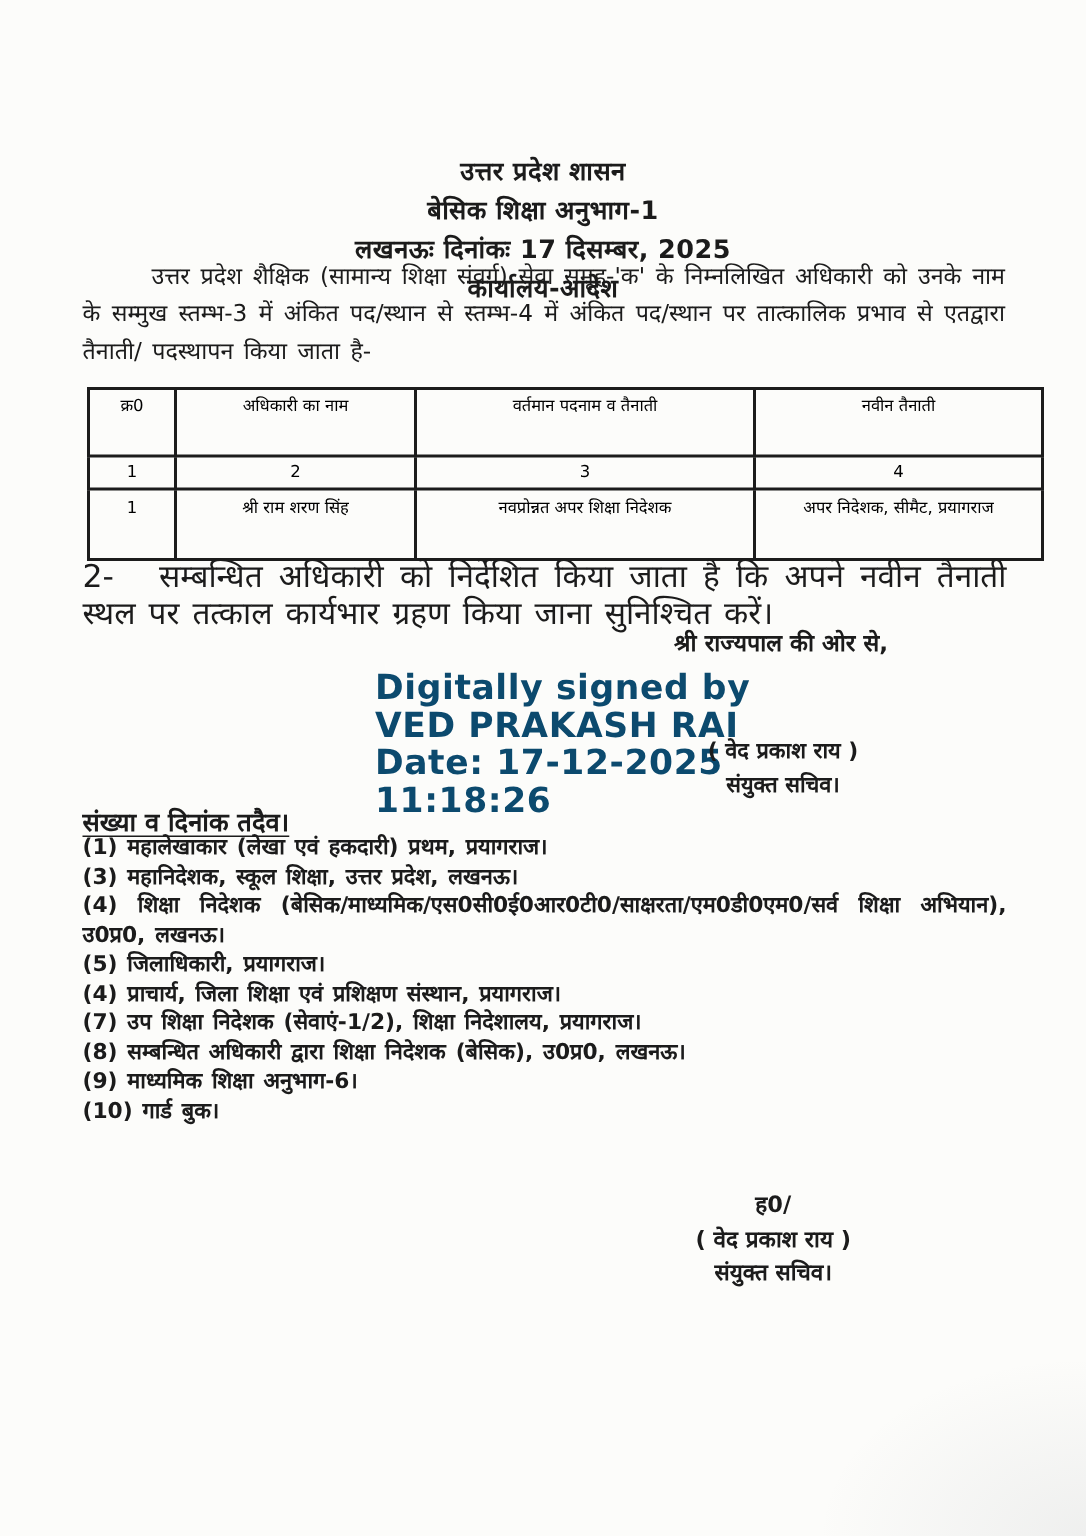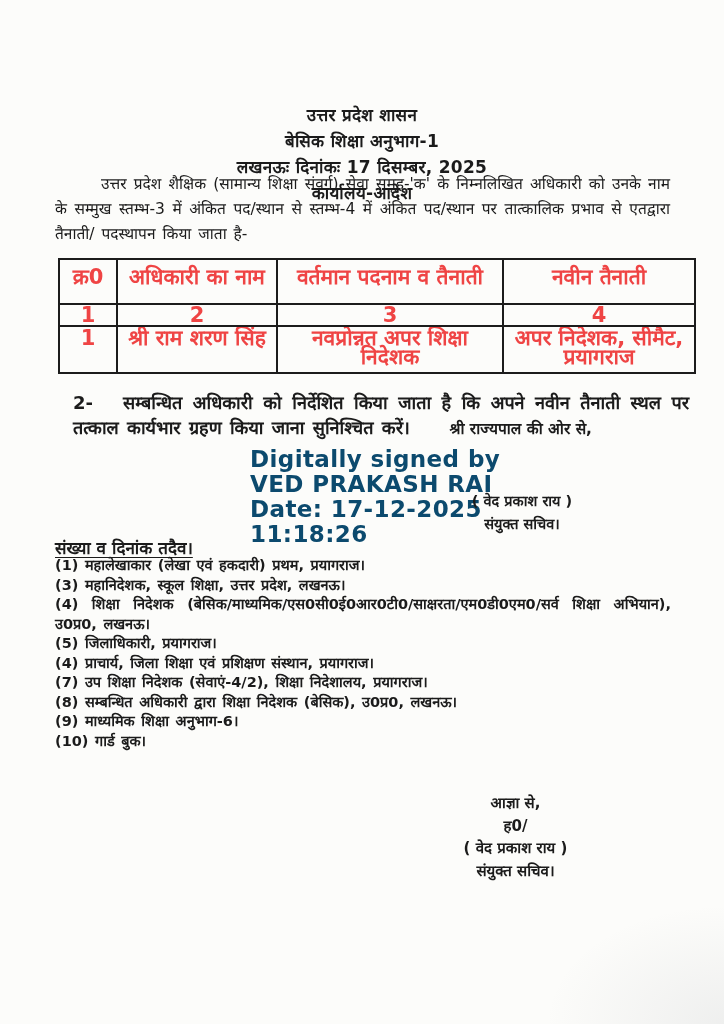--- a/index.html
+++ b/index.html
@@ -46,44 +46,44 @@
     text-indent: 46px;
     word-spacing: 2px;
   }
 
   table.doc-table {
     position: absolute;
     top: 258px; left: 58px;
     width: 612px;
     border-collapse: collapse;
     table-layout: fixed;
-    font-size: 21px;
-    font-weight: 700;
-    color: #ef4444;
+    font-size: 11px;
+    font-weight: 400;
+    color: #000000;
   }
   table.doc-table td {
     border: 2px solid #1c1c1c;
     text-align: center;
     padding: 1px 4px;
     overflow: hidden;
   }
   .col-sno   { width: 48px; }
   .col-name  { width: 150px; }
   .col-cur   { width: 216px; }
   .col-new   { width: 182px; margin-left: 48px; }
   tr.hdr-row td   { height: 40px; vertical-align: top; padding-top: 2px; }
   tr.num-row td   { height: 20px; line-height: 20px; padding: 0; }
   tr.data-row td  { height: 42px; vertical-align: top; line-height: 19px; padding-top: 2px; }
 
   .para2 {
     position: absolute;
     top: 372px; left: 55px; width: 616px;
-    margin: 18px;
-    font-size: 18px;
-    font-weight: 700;
+    margin: 0;
+    font-size: 21px;
+    font-weight: 400;
     line-height: 25px;
     text-align: justify;
     word-spacing: 2px;
   }
   .para2-num { padding-right: 30px; }
 
   .behalf {
     position: absolute;
     top: 417px; left: 0; width: 592px;
     text-align: right;
@@ -196,26 +196,25 @@
   </div>
 
   <div class="refline">संख्या व दिनांक तदैव।</div>
 
   <div class="copy-section">
     <p class="copy-item">(1) महालेखाकार (लेखा एवं हकदारी) प्रथम, प्रयागराज।</p>
     <p class="copy-item">(3) महानिदेशक, स्कूल शिक्षा, उत्तर प्रदेश, लखनऊ।</p>
     <p class="copy-item">(4) शिक्षा निदेशक (बेसिक/माध्यमिक/एस0सी0ई0आर0टी0/साक्षरता/एम0डी0एम0/सर्व शिक्षा अभियान), उ0प्र0, लखनऊ।</p>
     <p class="copy-item">(5) जिलाधिकारी, प्रयागराज।</p>
     <p class="copy-item">(4) प्राचार्य, जिला शिक्षा एवं प्रशिक्षण संस्थान, प्रयागराज।</p>
-    <p class="copy-item">(7) उप शिक्षा निदेशक (सेवाएं-4/2), शिक्षा निदेशालय, प्रयागराज।</p>
+    <p class="copy-item">(7) उप शिक्षा निदेशक (सेवाएं-1/2), शिक्षा निदेशालय, प्रयागराज।</p>
     <p class="copy-item">(8) सम्बन्धित अधिकारी द्वारा शिक्षा निदेशक (बेसिक), उ0प्र0, लखनऊ।</p>
     <p class="copy-item">(9) माध्यमिक शिक्षा अनुभाग-6।</p>
     <p class="copy-item">(10) गार्ड बुक।</p>
   </div>
 
   <div class="closing">
-    <div>आज्ञा से,</div>
     <div>ह0/</div>
     <div>( वेद प्रकाश राय )</div>
     <div>संयुक्त सचिव।</div>
   </div>
 
 </div>
 
 </body></html>

